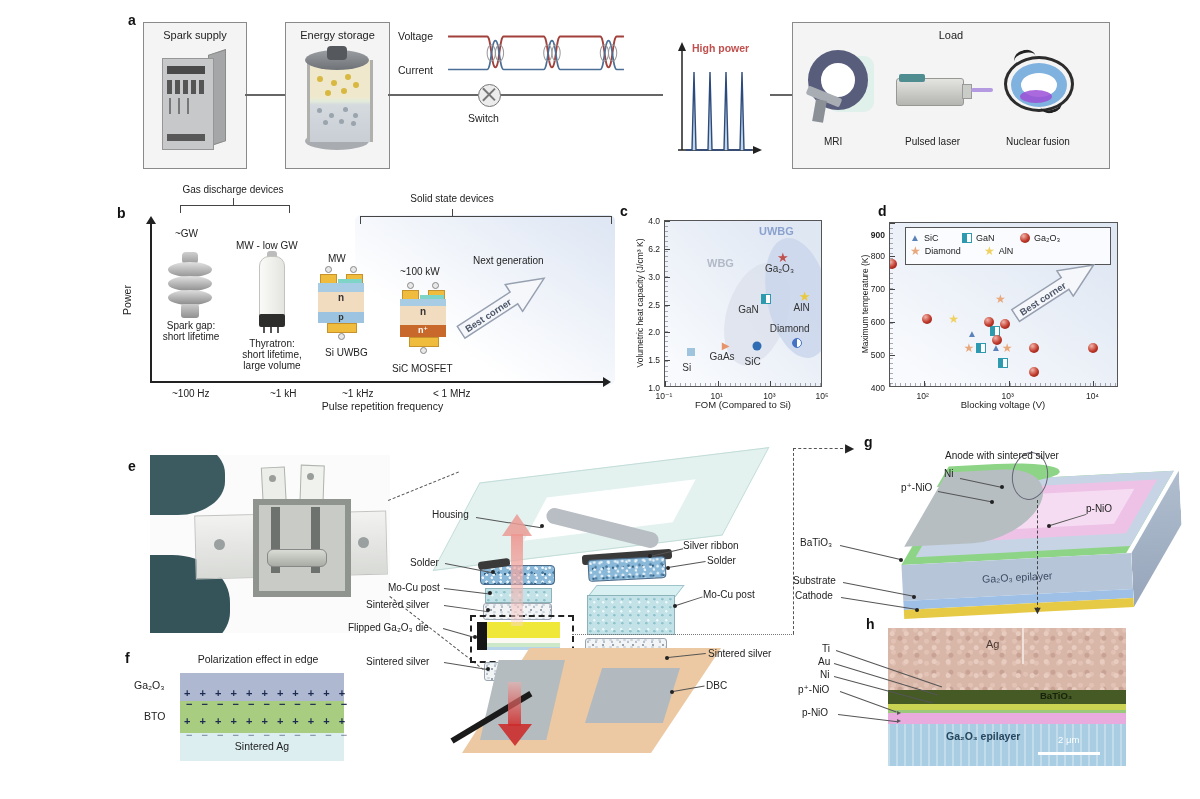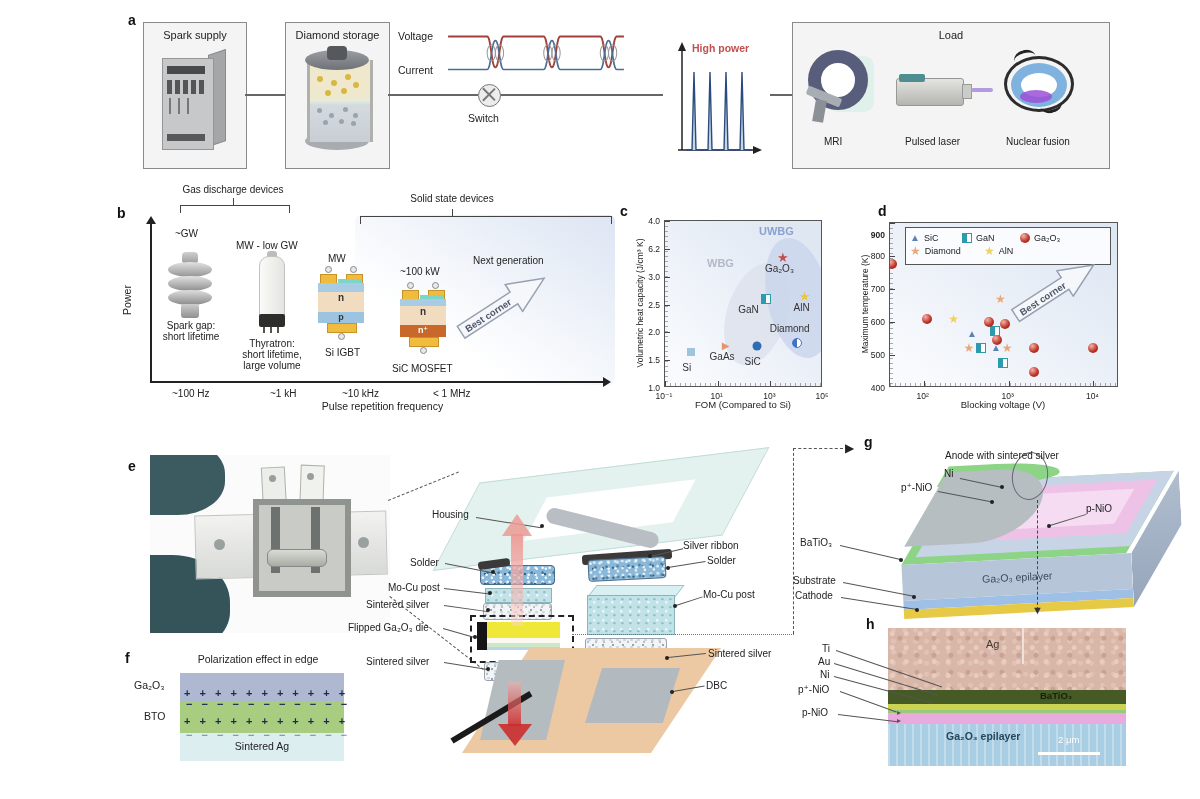--- a/index.html
+++ b/index.html
@@ -62,21 +62,21 @@
   <div class="abs" style="left:162px;top:48px;width:70px;height:108px;">
     <div class="abs" style="left:46px;top:4px;width:16px;height:90px;background:#a4a6a8;transform:skewY(-18deg);border:1px solid #8a8a8a;"></div>
     <div class="abs" style="left:0;top:10px;width:50px;height:90px;background:#c6c8ca;border:1px solid #969696;"></div>
     <div class="abs" style="left:5px;top:18px;width:38px;height:8px;background:#4a4a4a;"></div>
     <div class="abs" style="left:5px;top:32px;width:38px;height:14px;background:repeating-linear-gradient(90deg,#555 0 5px,#c6c8ca 5px 8px);"></div>
     <div class="abs" style="left:7px;top:50px;width:26px;height:16px;background:repeating-linear-gradient(90deg,#777 0 2px,#c6c8ca 2px 9px);"></div>
     <div class="abs" style="left:5px;top:86px;width:38px;height:7px;background:#585858;"></div>
   </div>
 
   <div class="boxframe" style="left:285px;top:22px;width:103px;height:145px;">
-    <div class="boxtitle">Diamond storage</div>
+    <div class="boxtitle">Energy storage</div>
   </div>
 
   <div class="abs" style="left:305px;top:46px;width:64px;height:112px;">
     <div class="abs" style="left:0;top:86px;width:64px;height:18px;background:#a8acb0;border-radius:50%;"></div>
     <div class="abs" style="left:2px;top:14px;width:60px;height:82px;background:linear-gradient(180deg,#efe8cc 0 45%,#e4ecdc 50%,#d4dade 55%,#c8ced4 100%);border-left:3px solid #b0b0ac;border-right:3px solid #b0b0ac;"></div>
     <div class="abs" style="left:0;top:4px;width:64px;height:20px;background:linear-gradient(#9a9ea2,#6e7276);border-radius:50%;"></div>
     <div class="abs" style="left:22px;top:0px;width:20px;height:14px;background:#55595d;border-radius:4px;"></div>
     <div class="abs" style="left:12px;top:30px;width:6px;height:6px;background:#d8b840;border-radius:50%;box-shadow:14px 4px #d8b840,28px -2px #d8b840,36px 6px #d8b840,8px 14px #d8b840,24px 12px #d8b840;"></div>
     <div class="abs" style="left:12px;top:62px;width:5px;height:5px;background:#9aa4ac;border-radius:50%;box-shadow:12px 5px #9aa4ac,26px -1px #9aa4ac,36px 5px #9aa4ac,6px 12px #9aa4ac,22px 11px #9aa4ac,34px 13px #9aa4ac;"></div>
   </div>
@@ -147,21 +147,21 @@
   <div class="abs" style="left:355px;top:215px;width:260px;height:170px;background:linear-gradient(to top right,rgba(223,231,244,0) 30%,#dfe7f4 95%);border-radius:6px;"></div>
 
   <div class="abs" style="left:150px;top:222px;width:1.5px;height:160px;background:#222;"></div>
   <div class="abs" style="left:146px;top:216px;width:0;height:0;border-left:5px solid transparent;border-right:5px solid transparent;border-bottom:8px solid #222;"></div>
   <div class="abs" style="left:150px;top:381px;width:455px;height:1.5px;background:#222;"></div>
   <div class="abs" style="left:603px;top:377px;width:0;height:0;border-top:5px solid transparent;border-bottom:5px solid transparent;border-left:8px solid #222;"></div>
   <div class="smalllbl" style="left:127px;top:300px;transform:translate(-50%,-50%) rotate(-90deg);">Power</div>
   <div class="smalllbl ctr" style="left:310px;top:400px;width:145px;">Pulse repetition frequency</div>
   <div class="tinylbl" style="left:172px;top:388px;">~100 Hz</div>
   <div class="tinylbl" style="left:270px;top:388px;">~1 kH</div>
-  <div class="tinylbl" style="left:342px;top:388px;">~10 kHz</div>
+  <div class="tinylbl" style="left:342px;top:388px;">~1 kHz</div>
   <div class="tinylbl" style="left:433px;top:388px;">&lt; 1 MHz</div>
 
   <div class="tinylbl ctr" style="left:172px;top:184px;width:122px;">Gas discharge devices</div>
   <div class="abs" style="left:180px;top:205px;width:108px;height:7px;border-top:1.2px solid #444;border-left:1.2px solid #444;border-right:1.2px solid #444;"></div>
   <div class="abs" style="left:233px;top:198px;width:1.2px;height:7px;background:#444;"></div>
   <div class="tinylbl ctr" style="left:392px;top:193px;width:120px;">Solid state devices</div>
   <div class="abs" style="left:360px;top:216px;width:250px;height:7px;border-top:1.2px solid #444;border-left:1.2px solid #444;border-right:1.2px solid #444;"></div>
   <div class="abs" style="left:452px;top:209px;width:1.2px;height:7px;background:#444;"></div>
 
   <div class="tinylbl" style="left:175px;top:228px;">~GW</div>
@@ -196,21 +196,21 @@
       <div class="pin" style="left:32px;top:-4px;"></div>
     <div class="abs" style="left:2px;top:4px;width:15px;height:8px;background:#f0bc3e;border:1px solid #c8922a;"></div>
     <div class="abs" style="left:28px;top:4px;width:15px;height:8px;background:#f0bc3e;border:1px solid #c8922a;"></div>
     <div class="abs" style="left:20px;top:9px;width:24px;height:4px;background:#7fd4c8;"></div>
     <div class="abs" style="left:0;top:13px;width:46px;height:9px;background:#a8cce4;"></div>
     <div class="abs" style="left:0;top:22px;width:46px;height:20px;background:#f2dcc0;text-align:center;font-size:10px;font-weight:bold;color:#333;">n</div>
     <div class="abs" style="left:0;top:42px;width:46px;height:11px;background:#9cc4e0;text-align:center;font-size:9px;font-weight:bold;color:#333;">p</div>
     <div class="abs" style="left:9px;top:53px;width:28px;height:8px;background:#f0bc3e;border:1px solid #c8922a;"></div>
     <div class="pin" style="left:20px;top:63px;"></div>
   </div>
-  <div class="tinylbl" style="left:325px;top:347px;">Si IGBT</div>
+  <div class="tinylbl" style="left:325px;top:347px;">Si UWBG</div>
 
   <div class="tinylbl" style="left:400px;top:266px;">~100 kW</div>
   <div class="abs" style="left:400px;top:286px;width:46px;height:72px;">
     <div class="pin" style="left:7px;top:-4px;"></div>
       <div class="pin" style="left:32px;top:-4px;"></div>
     <div class="abs" style="left:2px;top:4px;width:15px;height:8px;background:#f0bc3e;border:1px solid #c8922a;"></div>
     <div class="abs" style="left:28px;top:4px;width:15px;height:8px;background:#f0bc3e;border:1px solid #c8922a;"></div>
     <div class="abs" style="left:20px;top:9px;width:24px;height:4px;background:#7fd4c8;"></div>
     <div class="abs" style="left:0;top:13px;width:46px;height:7px;background:#a8cce4;"></div>
     <div class="abs" style="left:0;top:20px;width:46px;height:19px;background:#f2dcc0;text-align:center;font-size:10px;font-weight:bold;color:#333;">n</div>

